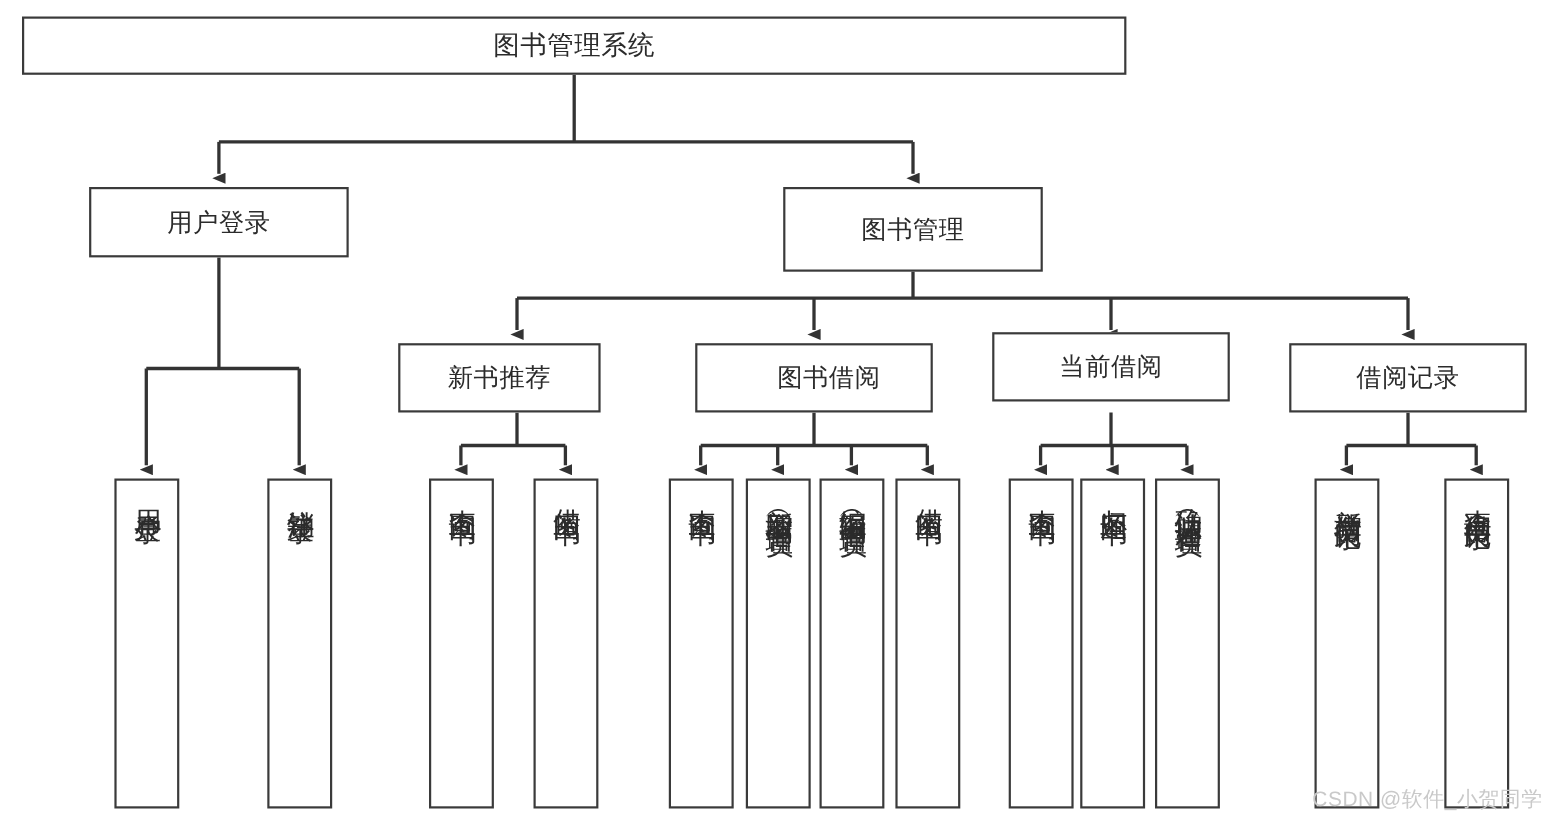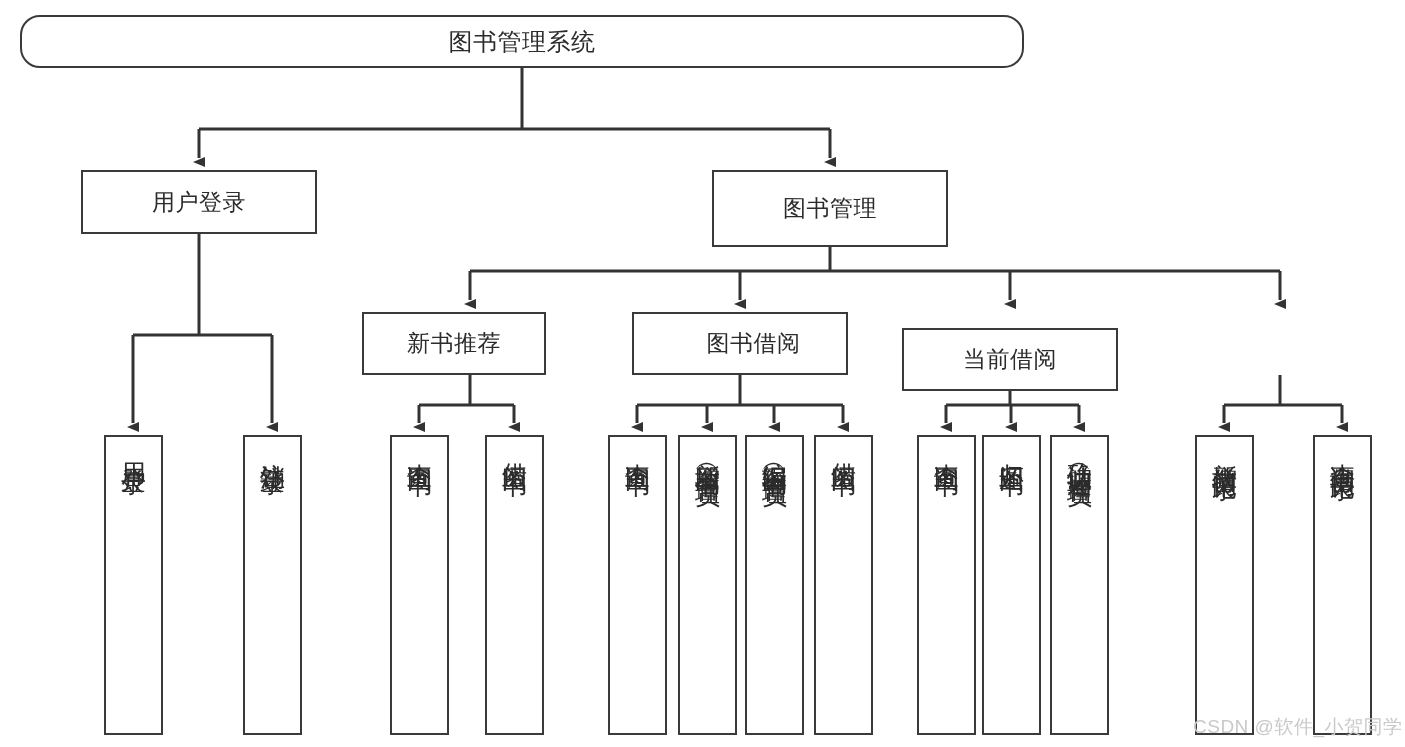--- a/index.html
+++ b/index.html
@@ -118,39 +118,42 @@
       <path d="M1011,405 L1011,423" marker-end="url(#arrow)"></path>
       <path d="M1079,405 L1079,423" marker-end="url(#arrow)"></path>
 
       <path d="M1280,375 L1280,405"></path>
       <path d="M1224,405 L1342,405"></path>
       <path d="M1224,405 L1224,423" marker-end="url(#arrow)"></path>
       <path d="M1342,405 L1342,423" marker-end="url(#arrow)"></path>
     </g>
   </svg>
 
-  <div class="node h root" id="n-root" style="left:20px; top:15px; width:1004px; height:53px;border-radius:20px;">
+  <div class="node h root" id="n-root" style="left:20px; top:15px; width:1004px; height:53px;">
     <span class="lbl">图书管理系统</span>
   </div>
 
   <div class="node h" style="left:81px; top:170px; width:236px; height:64px;">
     <span class="lbl">用户登录</span>
   </div>
   <div class="node h" style="left:712px; top:170px; width:236px; height:77px;">
     <span class="lbl">图书管理</span>
   </div>
 
   <div class="node h" style="left:362px; top:312px; width:184px; height:63px;">
     <span class="lbl">新书推荐</span>
   </div>
   <div class="node h" style="left:632px; top:312px; width:216px; height:63px;padding-left:27px;">
     <span class="lbl">图书借阅</span>
   </div>
-  <div class="node h" style="left:902px; top:328px; width:216px; height:63px;">
+  <div class="node h" style="left:902px; top:302px; width:216px; height:63px;">
     <span class="lbl">当前借阅</span>
+  </div>
+  <div class="node h" style="left:1172px; top:312px; width:216px; height:63px;">
+    <span class="lbl">借阅记录</span>
   </div>
 
   <div class="node v" style="left:104px; top:435px; width:59px; height:300px;">
     <span class="lbl">用户登录</span>
   </div>
   <div class="node v" style="left:243px; top:435px; width:59px; height:300px;">
     <span class="lbl">注销登录</span>
   </div>
   <div class="node v" style="left:390px; top:435px; width:59px; height:300px;">
     <span class="lbl">查询图书</span>

